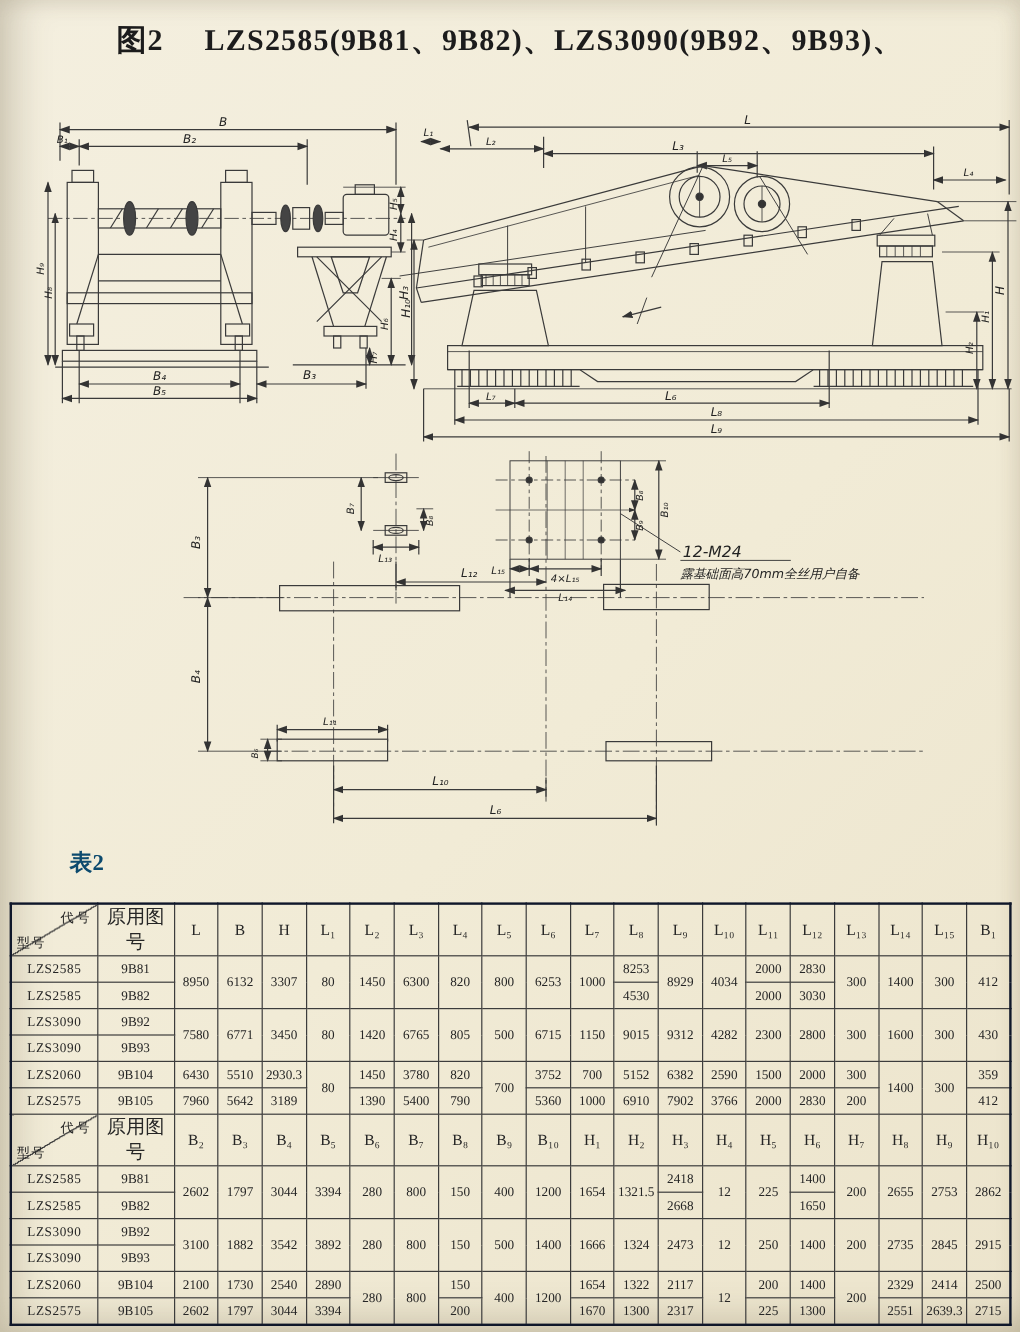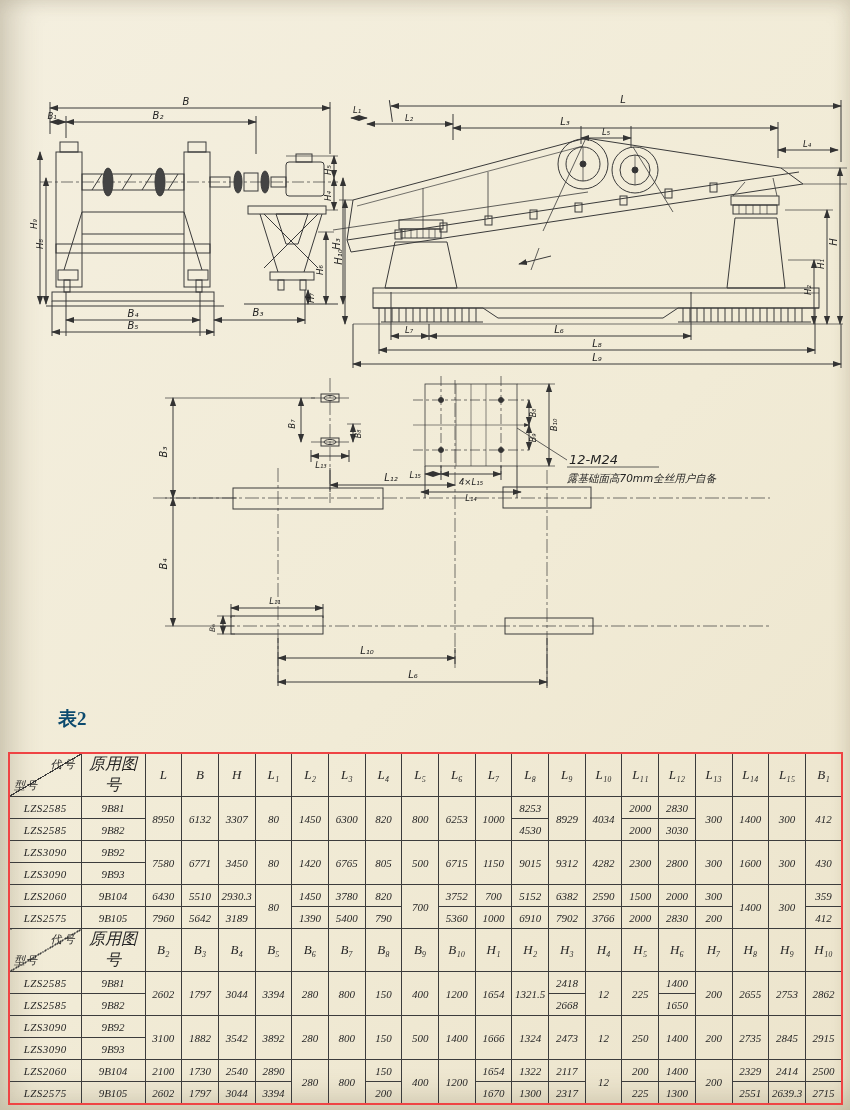--- a/index.html
+++ b/index.html
@@ -16,36 +16,39 @@
   .title{position:absolute;top:18px;left:0;width:100%;text-align:center;
     font-weight:bold;font-size:25px;letter-spacing:1px;line-height:34px;color:#1c1c1c;}
   .title .fig{margin-right:34px;}
   svg{position:absolute;overflow:visible;}
   svg text{font-family:"DejaVu Sans", sans-serif;font-style:italic;fill:#222;}
   .tbl-label{position:absolute;left:58px;top:706px;font-size:19px;font-weight:bold;color:#0c4a6e;}
   table{position:absolute;left:8px;top:752px;width:834px;border-collapse:collapse;table-layout:fixed;
     background:transparent;}
   th,td{border:1px solid #3c3c3c;text-align:center;vertical-align:middle;
     font-family:"Liberation Serif", serif;color:#262626;padding:0;overflow:hidden;}
-  table{border:2px solid #ef4444;font-style:italic;}
+  table{border:2px solid #0f172a;}
   tr.hrow th{height:42px;font-size:13px;font-weight:normal;}
   tr.hrow th.small-cjk{font-size:16px;}
   td{height:21px;font-size:11px;}
   td.model{font-size:11px;letter-spacing:.5px;}
   th.diag{position:relative;
     background:linear-gradient(to bottom right, transparent 49.2%, #3c3c3c 49.2%, #3c3c3c 50.8%, transparent 50.8%);}
   th.diag .dtr{position:absolute;top:3px;right:4px;font-size:11px;letter-spacing:2px;}
   th.diag .dbl{position:absolute;bottom:3px;left:4px;font-size:11px;letter-spacing:1px;}
 </style>
 </head>
 <body>
 
 <div class="page">
 
   <div class="title">
+    <div>
+      <span class="fig">图2</span><span>LZS2585(9B81、9B82)、LZS3090(9B92、9B93)、</span>
+    </div>
   </div>
 
   <svg style="left:38px;top:94px;" width="312" height="252" viewBox="0 0 312 252">
     <defs>
       <marker id="arA" viewBox="0 0 10 10" refX="9" refY="5" markerWidth="9" markerHeight="9" orient="auto-start-reverse">
         <path d="M0,1.5 L10,5 L0,8.5 z" fill="#333"></path>
       </marker>
     </defs>
     <g stroke="#3a3a3a" stroke-width="1" fill="none">
 

